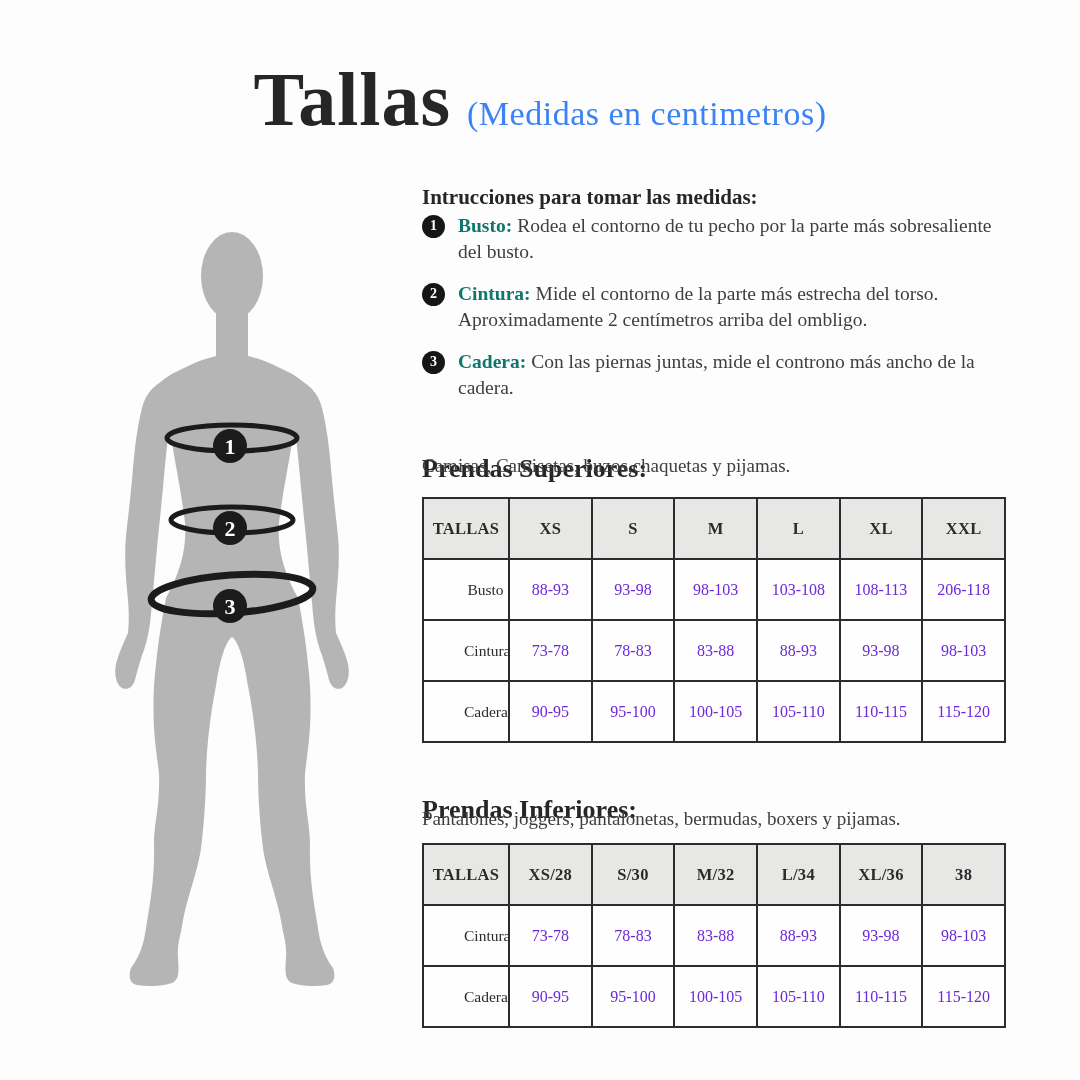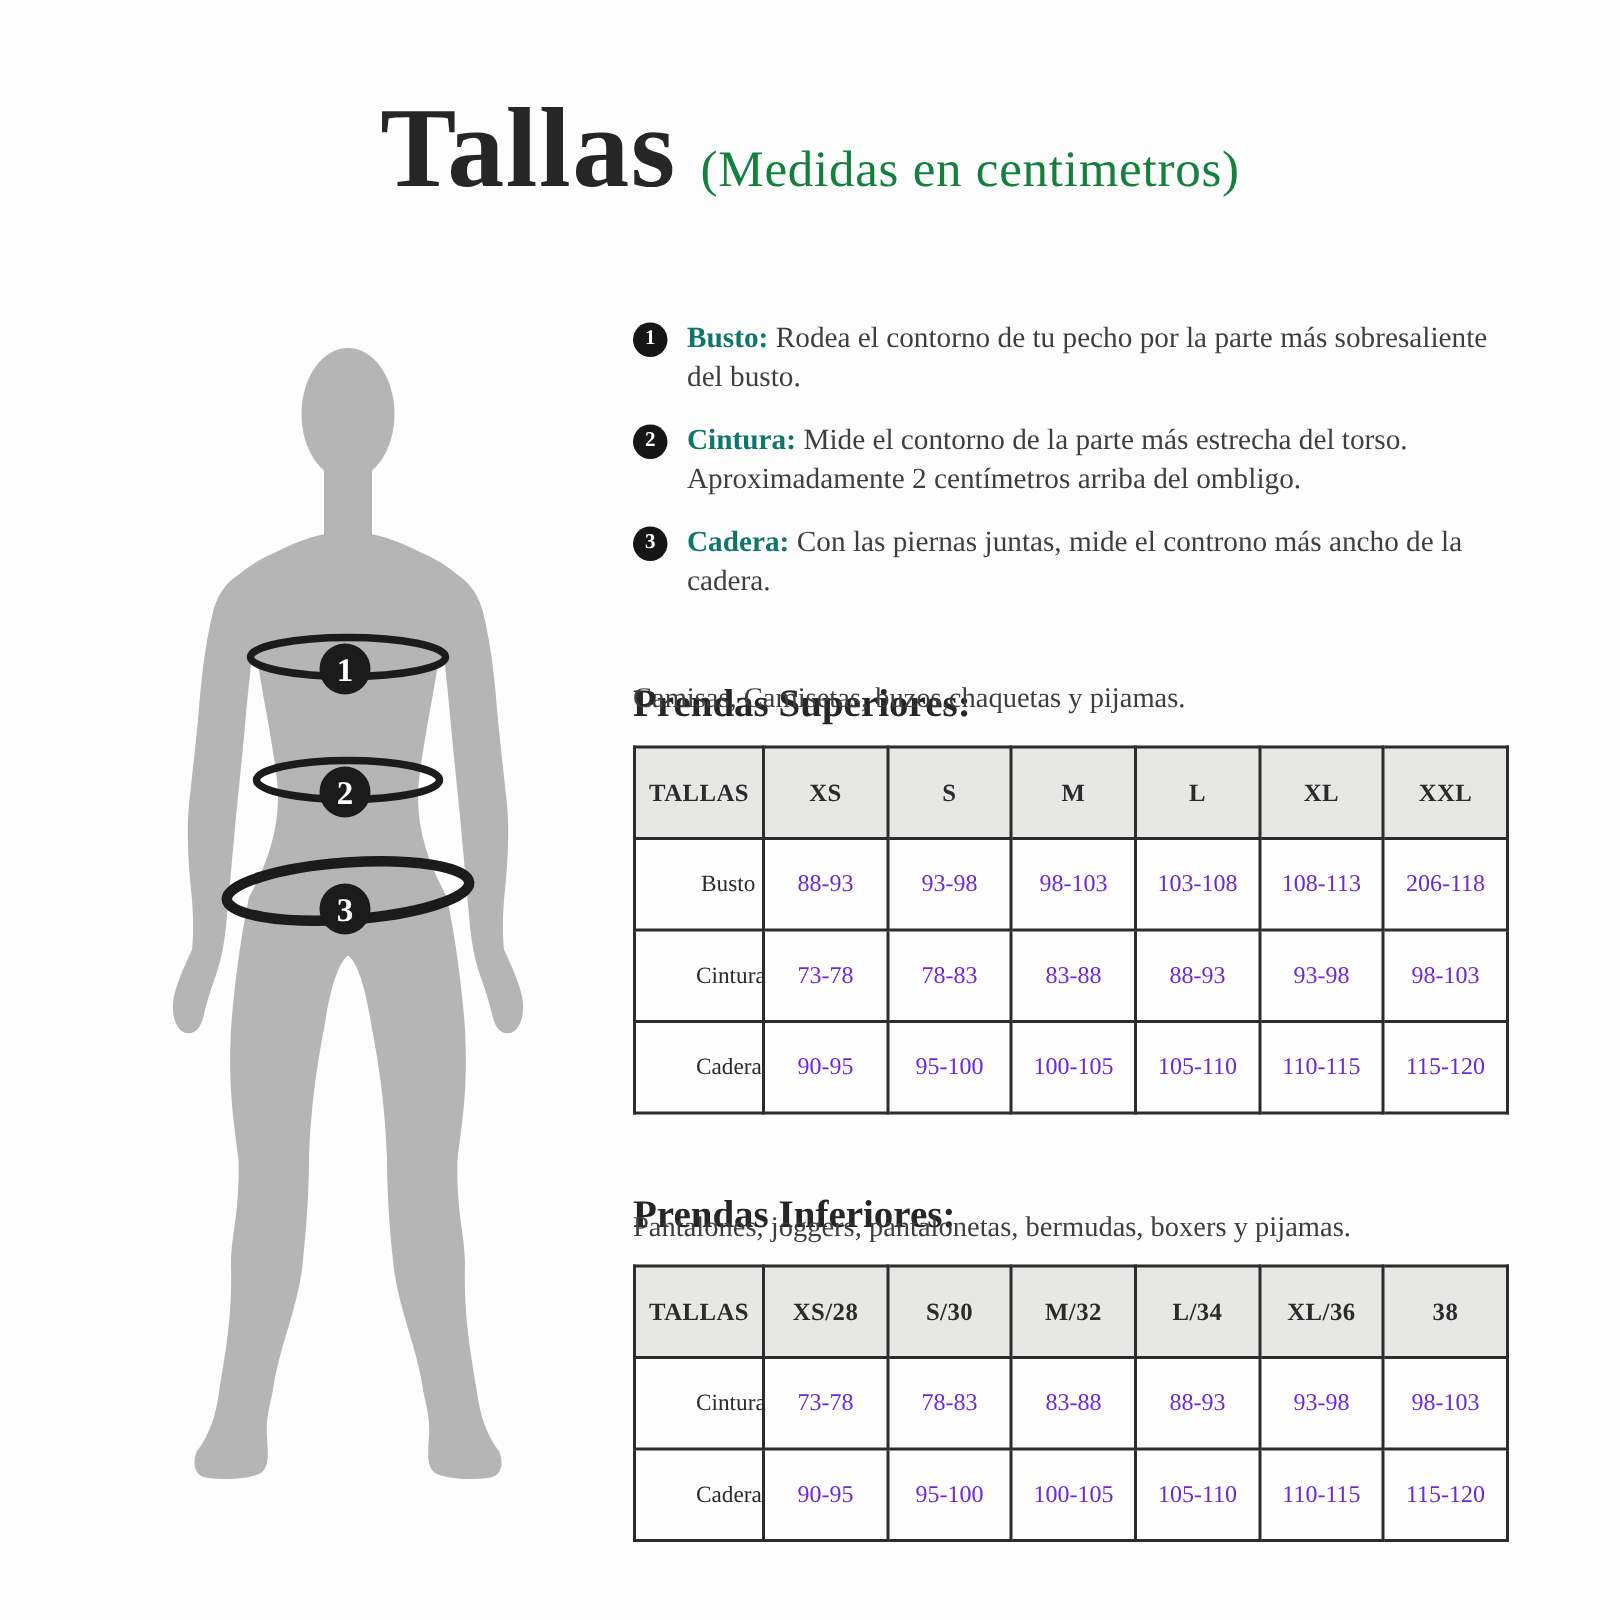--- a/index.html
+++ b/index.html
@@ -13,21 +13,21 @@
   }
   
   .title{
     position:absolute;top:56px;left:0;right:0;
     display:flex;justify-content:center;align-items:baseline;gap:16px;
   }
   .title-main{
     font-size:76px;font-weight:bold;color:#262626;letter-spacing:1px;
   }
   .title-sub{
-    font-size:34px;font-weight:normal;color:#15803d;letter-spacing:0.5px;
+    font-size:34px;font-weight:normal;color:#3b82f6;letter-spacing:0.5px;
   }
   
   .figure{position:absolute;left:102px;top:228px;width:260px;height:770px;}
   .sil{fill:var(--sil,#b5b5b5);}
   .band{fill:none;stroke:var(--band,#1b1b1b);}
   .marker-circle{fill:var(--band,#1b1b1b);}
   .marker-num{fill:#ffffff;font-weight:bold;font-size:22px;text-anchor:middle;}
   
   .right-col{position:absolute;left:422px;top:0;width:586px;height:1080px;}
   .instr-heading{
@@ -164,20 +164,21 @@
       <text class="marker-num" x="128" y="308">2</text>
     </g>
     <g>
       <circle class="marker-circle" cx="128" cy="378" r="17"></circle>
       <text class="marker-num" x="128" y="386">3</text>
     </g>
   </svg>
 
   <div class="right-col">
 
+    <h2 class="instr-heading">Intrucciones para tomar las medidas:</h2>
     <div class="instr-items" id="instr-items">
         <div class="instr-item"><span class="bullet">1</span><span class="item-label">Busto:</span><span class="item-text">Rodea el contorno de tu pecho por la parte más sobresaliente del busto.</span></div>
         <div class="instr-item"><span class="bullet">2</span><span class="item-label">Cintura:</span><span class="item-text">Mide el contorno de la parte más estrecha del torso. Aproximadamente 2 centímetros arriba del ombligo.</span></div>
         <div class="instr-item"><span class="bullet">3</span><span class="item-label">Cadera:</span><span class="item-text">Con las piernas juntas, mide el controno más ancho de la cadera.</span></div>
       </div>
 
     <h3 class="sec-title" id="sup-title">Prendas Superiores:</h3>
     <div class="sec-sub" id="sup-sub">Camisas, Camisetas, buzos,chaquetas y pijamas.</div>
     <table class="size-table" id="table-sup">
         <colgroup>

